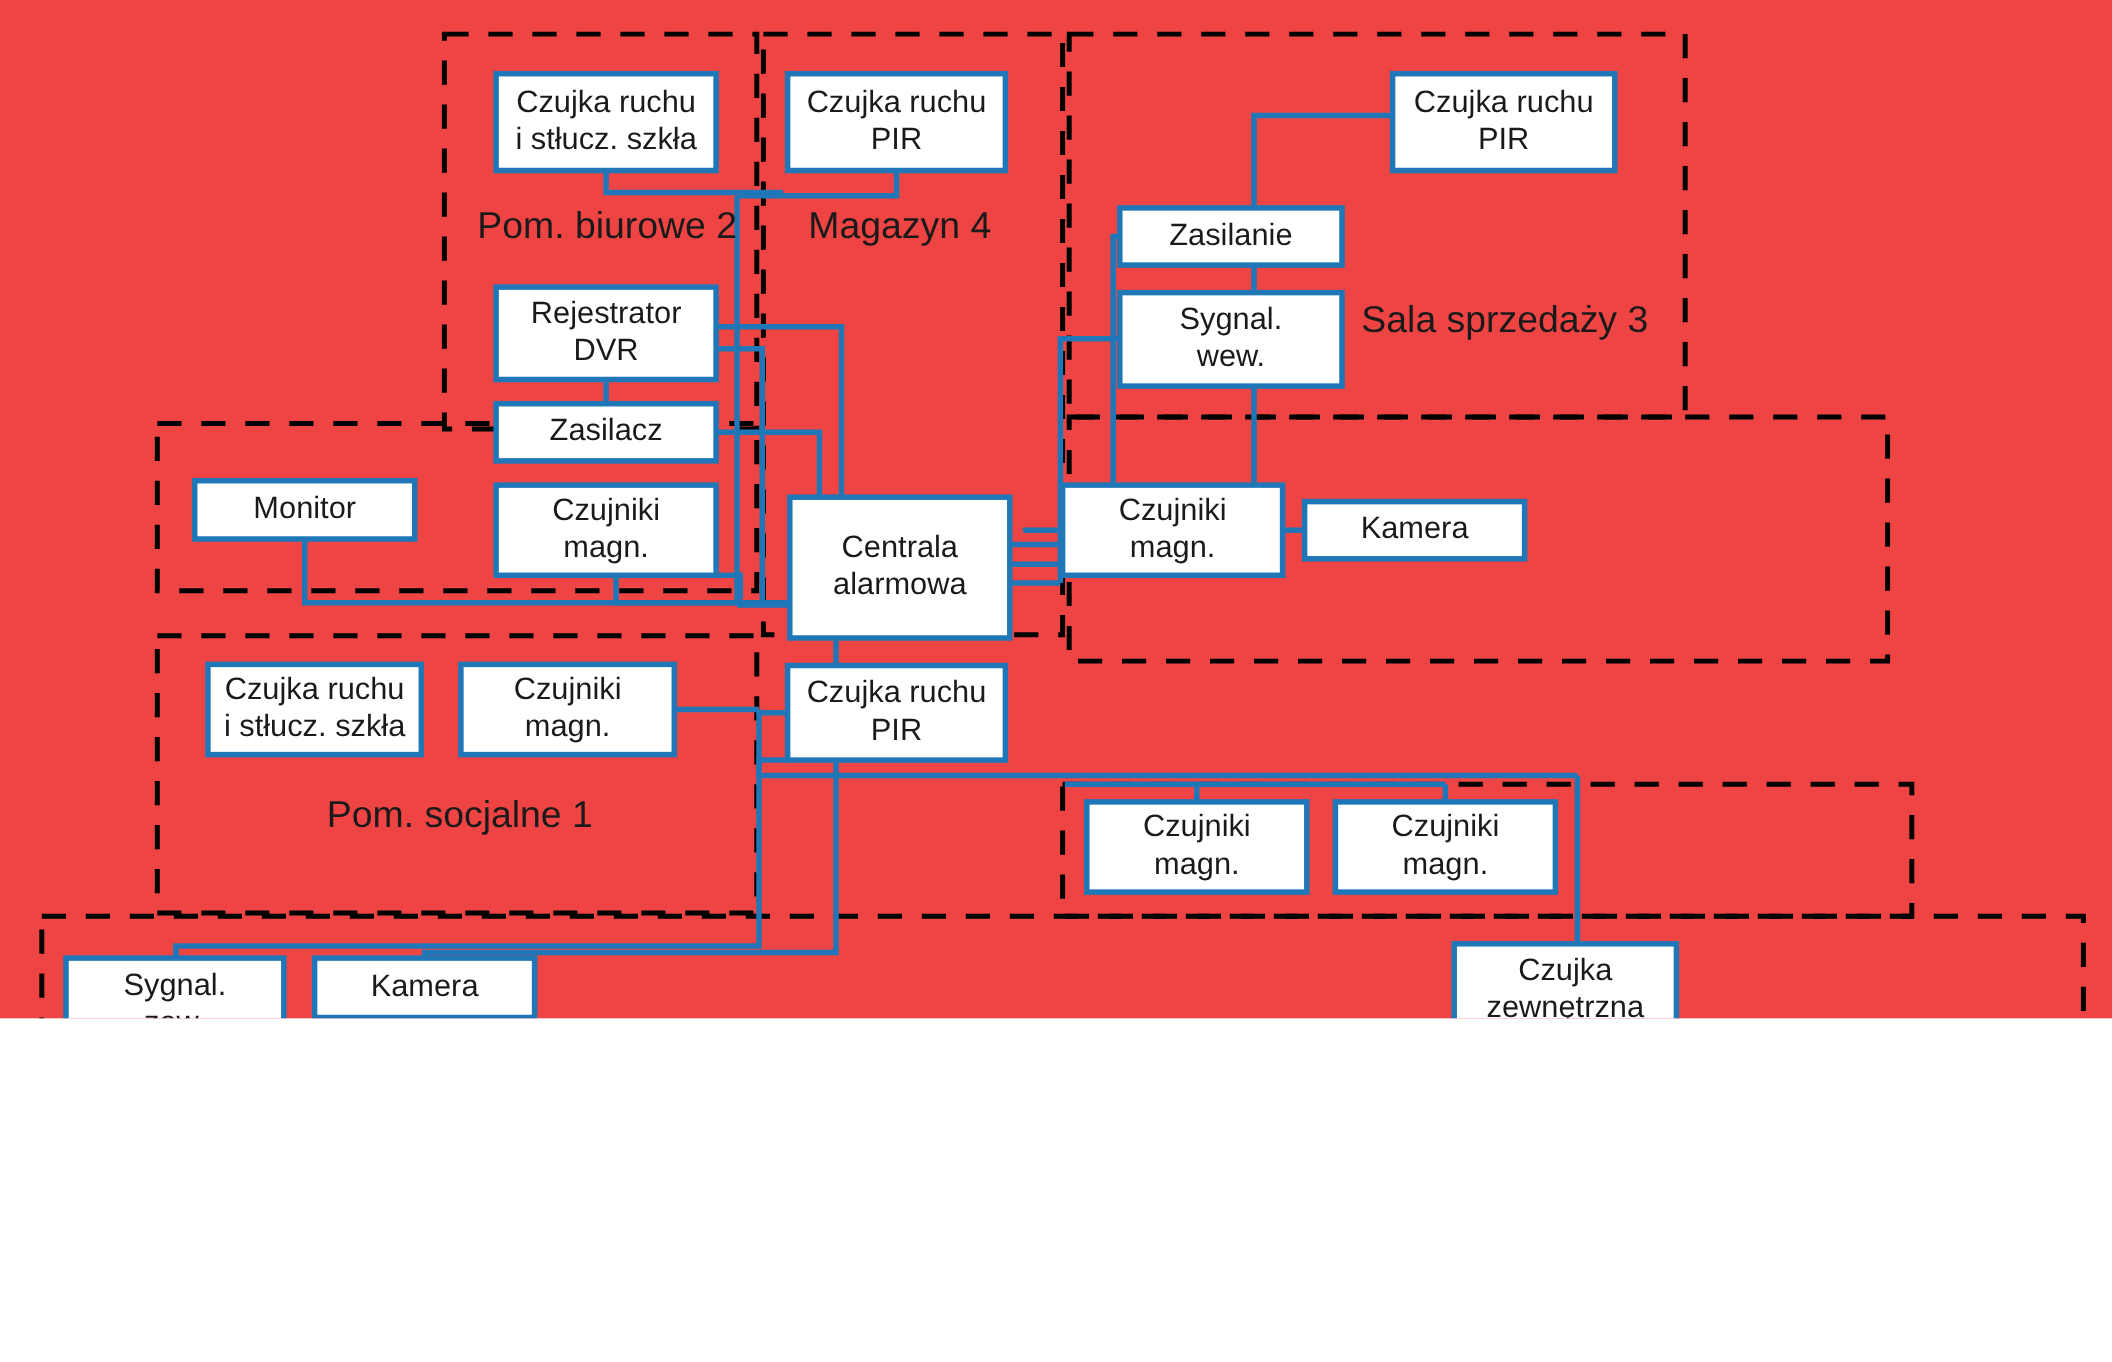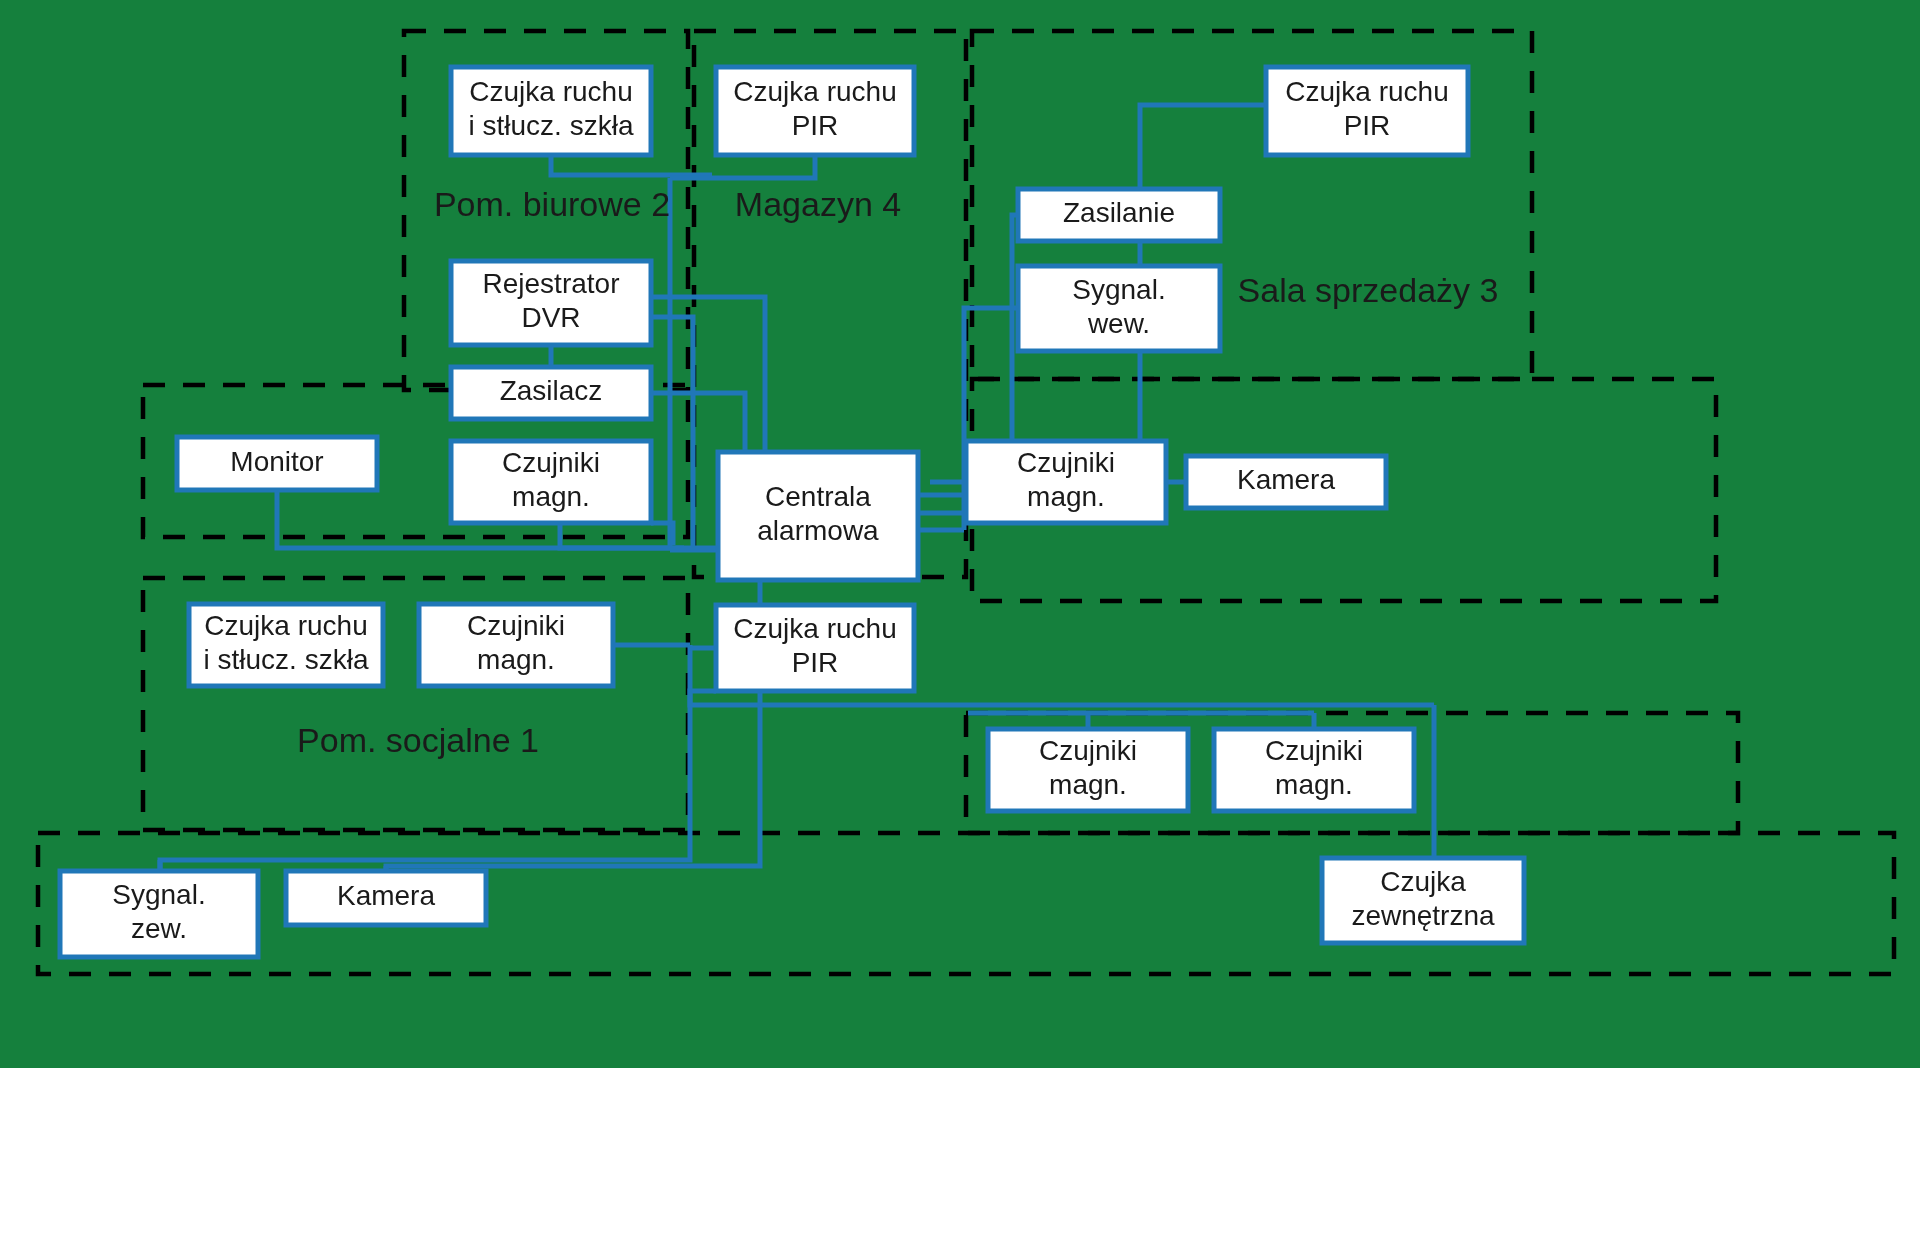--- a/index.html
+++ b/index.html
@@ -3,22 +3,22 @@
 <meta charset="utf-8">
 <style>
   html, body {
     margin: 0;
     padding: 0;
     background: #ffffff;
   }
   #stage {
     position: relative;
     width: 1920px;
-    height: 1068px;
-    background: #15803d;
+    height: 926px;
+    background: #ef4444;
     font-family: "Liberation Sans", sans-serif;
     overflow: hidden;
   }
   svg#diagram {
     position: absolute;
     left: 0;
     top: 0;
     width: 1920px;
     height: 1238px;
     display: block;

